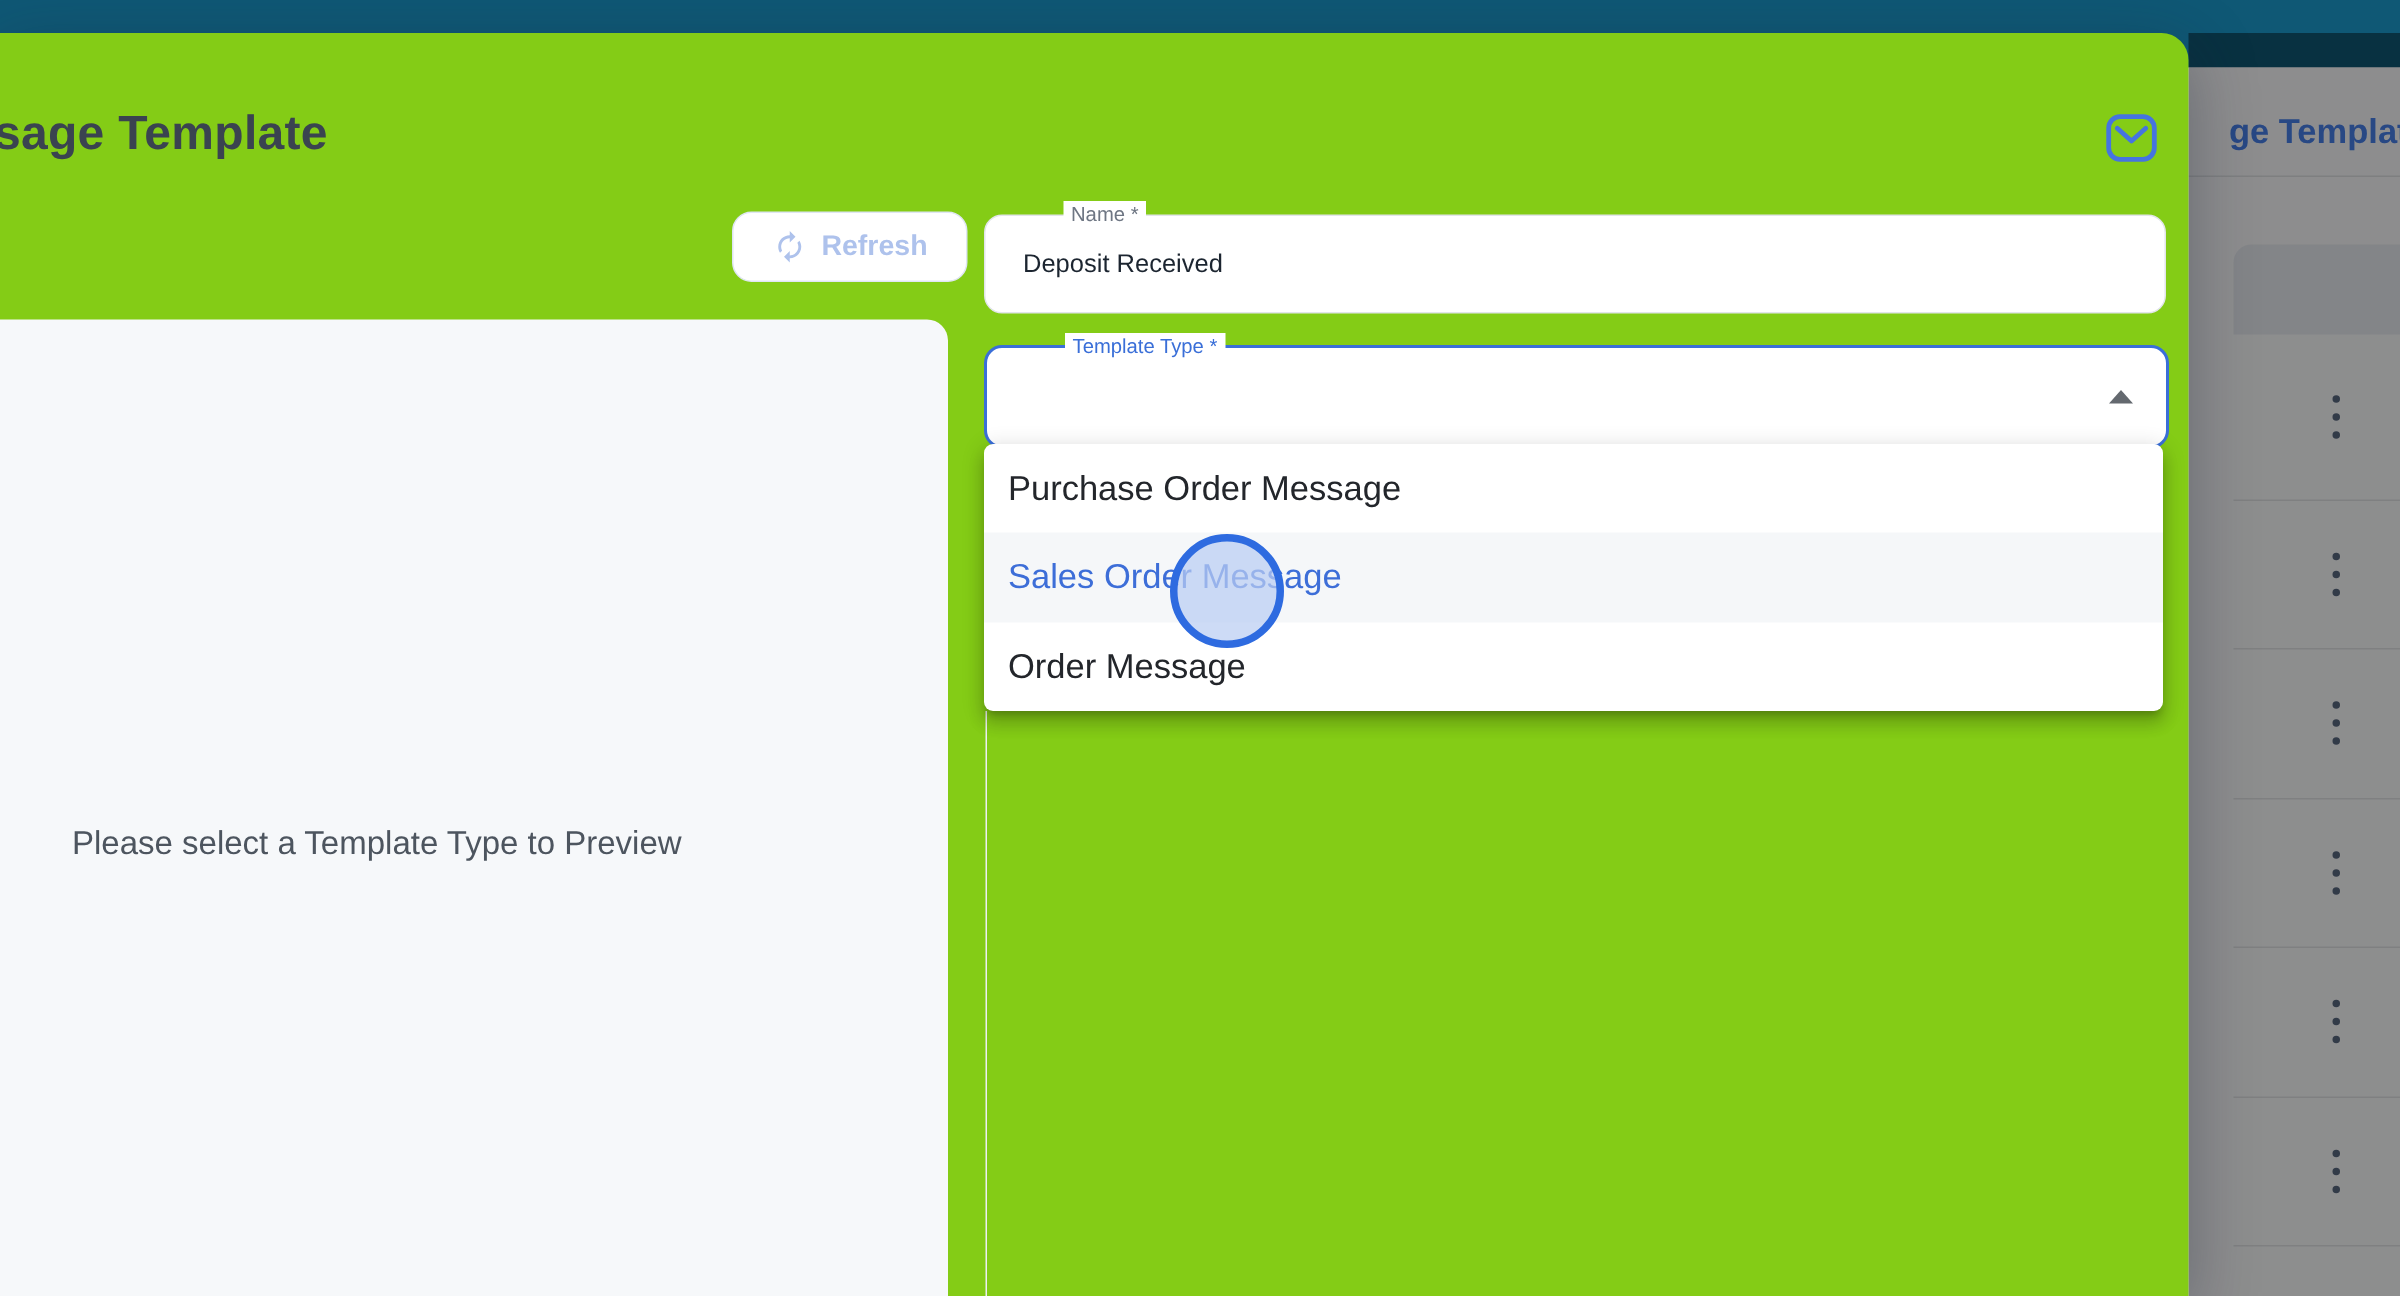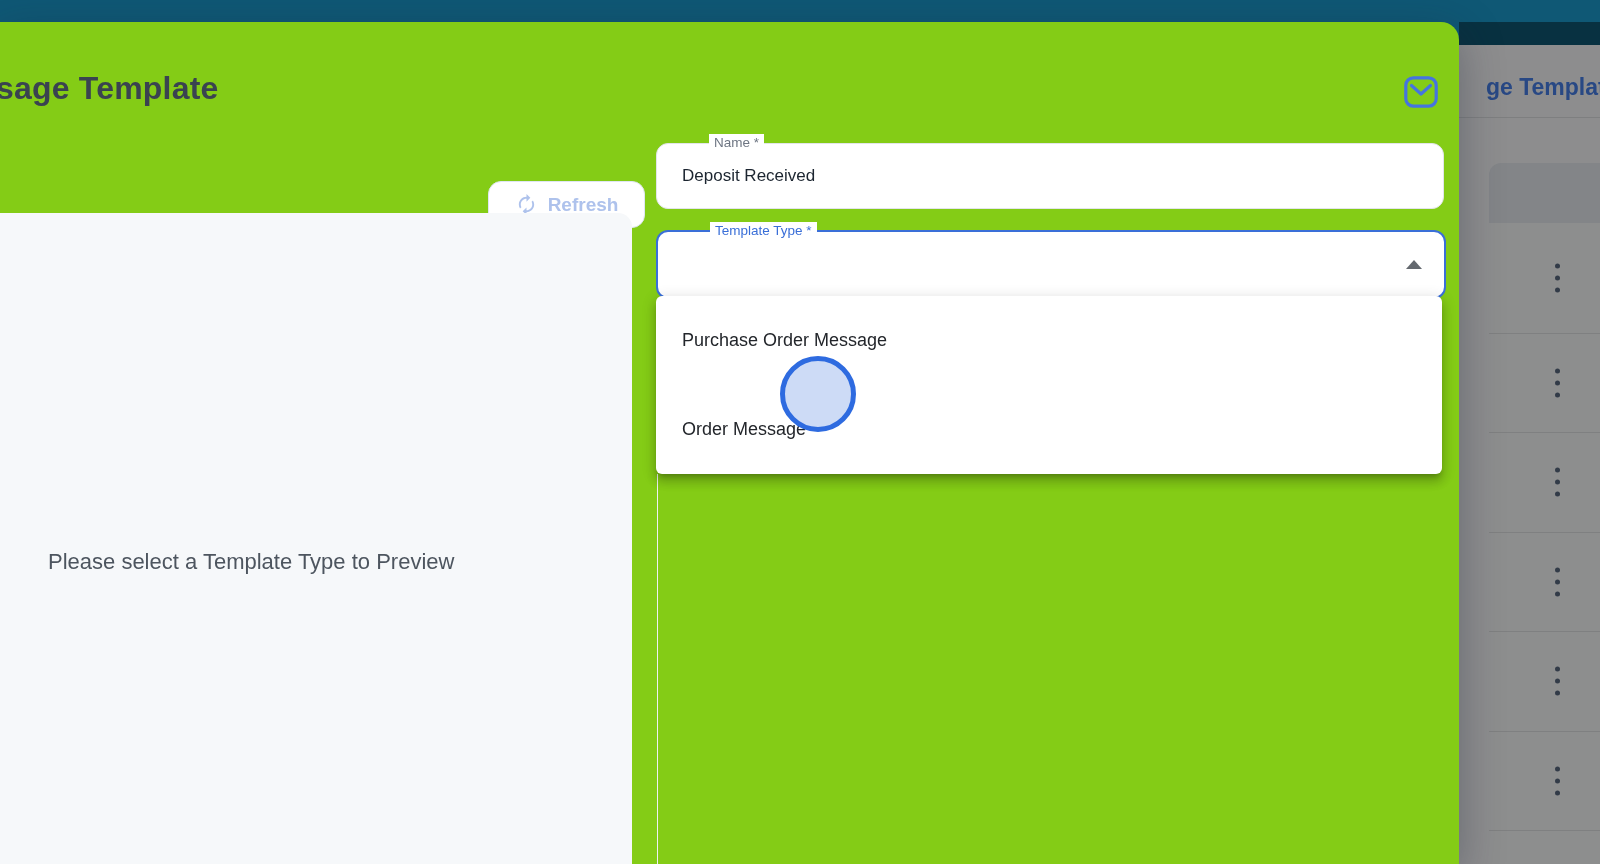--- a/index.html
+++ b/index.html
@@ -20,37 +20,37 @@
   #backdrop{left:1459px;top:22px;width:141px;height:842px;background:rgba(0,0,0,0.44);z-index:50;}
   
   #modal{left:0;top:22px;width:1459px;height:842px;background:#84cc16;z-index:100;
     border-radius:0 18px 0 0;box-shadow:0 12px 44px rgba(25,35,55,0.35);}
   #modal-title{left:-4px;top:48px;font-size:32px;font-weight:700;color:#3A4350;white-space:nowrap;letter-spacing:0.2px;}
   #mail-btn{left:1400px;top:50px;width:42px;height:40px;display:flex;align-items:center;justify-content:center;
     background:transparent;border:none;cursor:pointer;padding:0;}
   
   #refresh-btn{left:488px;top:119px;width:157px;height:47px;border:1.5px solid #DFE6F3;border-radius:13px;
     background:#ffffff;display:flex;align-items:center;justify-content:center;gap:10px;
-    color:#AEC2EC;font-size:19px;font-weight:700;font-family:"Liberation Sans",sans-serif;margin-top:40px;}
+    color:#AEC2EC;font-size:19px;font-weight:700;font-family:"Liberation Sans",sans-serif;}
   
   .field{background:#ffffff;border-radius:12px;}
   #name-field{left:656px;top:121px;width:786px;height:64px;border:1.5px solid #E2E5EA;}
   #type-field{left:656px;top:208px;width:786px;height:65px;border:2px solid #3A6FD8;}
   .float-label{position:absolute;left:12px;top:-10px;background:#ffffff;padding:0 5px;font-size:13.5px;line-height:18px;margin-left:40px;}
   #name-field .float-label{color:#6E7683;}
   #type-field .float-label{color:#3A6FD8;text-align:center;}
   .field-value{position:absolute;left:25px;top:0;height:100%;display:flex;align-items:center;
     font-size:17px;color:#1C2530;}
   #type-caret{position:absolute;right:22px;top:28px;width:0;height:0;
     border-left:8px solid transparent;border-right:8px solid transparent;border-bottom:9px solid #64696F;}
   
   #menu{left:656px;top:274px;width:786px;height:178px;background:#ffffff;border-radius:6px;z-index:5;
     box-shadow:0 5px 5px -3px rgba(0,0,0,.2),0 8px 10px 1px rgba(0,0,0,.14),0 3px 14px 2px rgba(0,0,0,.12);
     display:flex;flex-direction:column;}
-  .menu-item{flex:1;display:flex;align-items:center;padding-left:26px;font-size:18px;color:#23262B;}
+  .menu-item{flex:1;display:flex;align-items:center;padding-left:16px;font-size:23px;color:#23262B;}
   .menu-item.hover{background:#F5F7F9;color:#3D6ED8;}
   
   #click-circle{left:780px;top:334px;width:66px;height:66px;border-radius:50%;
     border:5px solid #2E6BE0;background:rgba(186,205,242,0.72);z-index:10;}
   
   #lower-edge{left:657px;top:452px;width:1px;height:390px;background:#EDF0F3;}
   
   #preview-panel{left:0;top:191px;width:632px;height:680px;background:#F6F8FA;border-radius:0 14px 14px 0;}
   #preview-text{position:absolute;left:48px;top:336px;font-size:22px;color:#4D555F;white-space:nowrap;}
 </style>
@@ -140,20 +140,21 @@
   </div>
 
   <div id="type-field" class="field abs">
     <span class="float-label">Template Type *</span>
     <span class="field-value"></span>
     <span id="type-caret"></span>
   </div>
 
   <div id="menu" class="abs">
     <div class="menu-item">Purchase Order Message</div>
+    <div class="menu-item hover">Sales Order Message</div>
     <div class="menu-item">Order Message</div>
   </div>
 
   <div id="click-circle" class="abs"></div>
 
   <div id="lower-edge" class="abs"></div>
 
   <div id="preview-panel" class="abs">
     <span id="preview-text">Please select a Template Type to Preview</span>
   </div>

